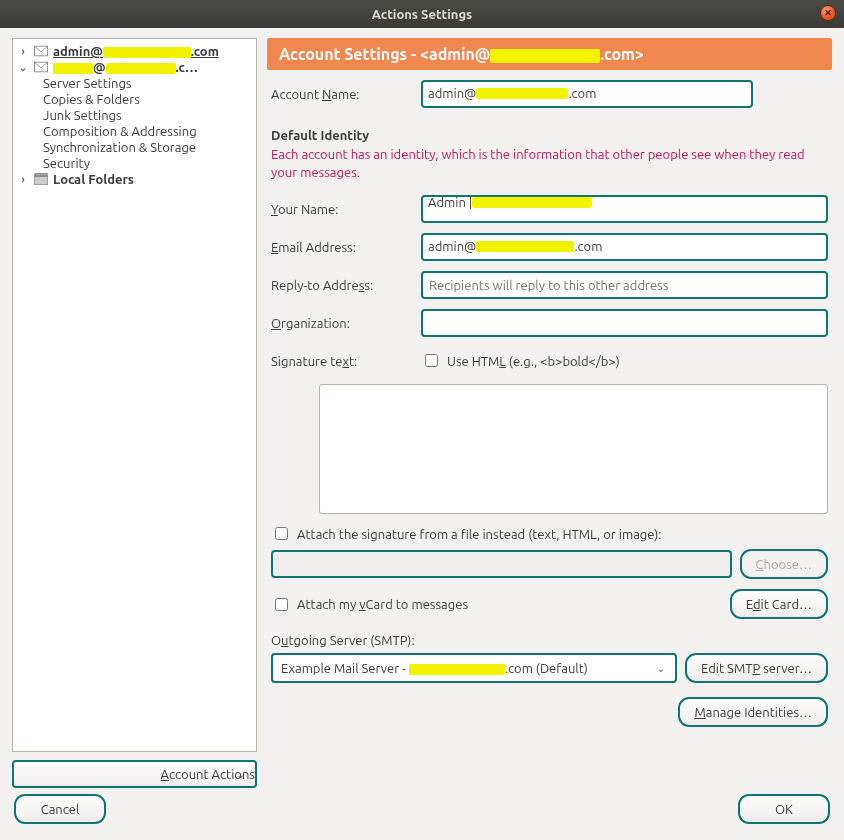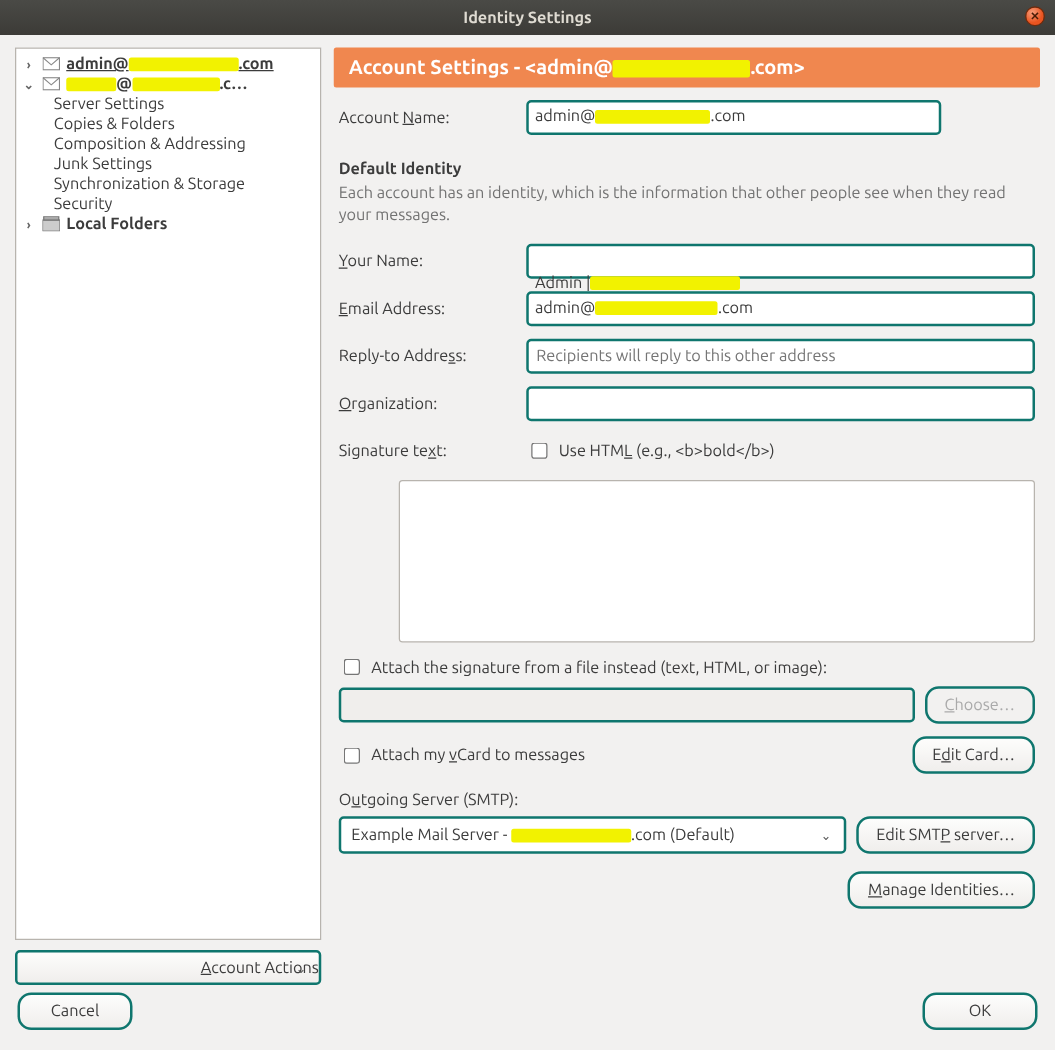--- a/index.html
+++ b/index.html
@@ -121,21 +121,21 @@
   .row { display:flex; align-items:center; gap:20px; margin-bottom:6px; }
   .lbl { width:130px; }
   input[type=text] {
     background:#fff;
     padding:4px 6px;
     height:28px;
   }
   input[type=text].wide { flex:1; min-width:0; }
   .section { margin-top:20px; }
   .section-title { font-weight:bold; margin-bottom:4px; }
-  .section-desc { color:#737373; margin-bottom:14px; line-height:1.35; }
+  .section-desc { color:#be185d; margin-bottom:14px; line-height:1.35; }
   .identity-grid .row { margin-bottom:10px; }
   .identity-grid .lbl { width:130px; }
   .signature-box {
     border:1px solid #b8b4ae;
     background:#fff;
     border-radius:3px;
     height:130px;
     margin: 4px 0 10px 48px;
   }
   .chk-row { display:flex; align-items:center; gap:6px; margin:4px 0; }
@@ -166,21 +166,21 @@
   }
   .footer .btn { min-width:92px; text-align:center; }
   .envelope-icon svg { width:14px; height:12px; }
   .folder-icon svg, .server-icon svg { width:14px; height:12px; }
   u.accel { text-decoration: underline; }
 </style>
 </head>
 <body>
 
 <div class="titlebar">
-  <span>Identity Settings</span>
+  <span>Actions Settings</span>
   <span class="close">✕</span>
 </div>
 
 <div class="main">
 
   <div class="sidebar">
     <div class="tree">
 
       <div class="tree-row bold underline">
         <span class="exp">›</span>
@@ -207,24 +207,24 @@
           <span class="redact" style="width:40px"></span><span>@</span><span class="redact" style="width:70px"></span><span>.c…</span>
         </span>
       </div>
       <div class="tree-row child">
           <span class="label">Server Settings</span>
         </div>
       <div class="tree-row child">
           <span class="label">Copies &amp; Folders</span>
         </div>
       <div class="tree-row child">
+          <span class="label">Junk Settings</span>
+        </div>
+      <div class="tree-row child">
           <span class="label">Composition &amp; Addressing</span>
-        </div>
-      <div class="tree-row child">
-          <span class="label">Junk Settings</span>
         </div>
       <div class="tree-row child">
           <span class="label">Synchronization &amp; Storage</span>
         </div>
       <div class="tree-row child">
           <span class="label">Security</span>
         </div>
 
       <div class="tree-row bold">
         <span class="exp">›</span>
@@ -266,21 +266,21 @@
 
       <div class="section">
         <div class="section-title">Default Identity</div>
         <div class="section-desc">Each account has an identity, which is the information that other people see when they read your messages.</div>
 
         <div class="identity-grid">
           <div class="row">
             <span class="lbl"><u class="accel">Y</u>our Name:</span>
             <div style="flex:1;position:relative">
               <input type="text" class="wide" style="width: 100%;">
-              <div style="position:absolute;left:7px;top:24px;display:flex;align-items:center;pointer-events:none">
+              <div style="position:absolute;left:7px;top:0;display:flex;align-items:center;pointer-events:none">
                 <span>Admin | </span>
                   <span class="redact" style="width:120px"></span>
               </div>
             </div>
           </div>
           <div class="row">
             <span class="lbl"><u class="accel">E</u>mail Address:</span>
             <div style="flex:1;position:relative">
               <input type="text" class="wide" style="width: 100%;">
               <div style="position:absolute;left:7px;top:6px;display:flex;align-items:center;pointer-events:none">

